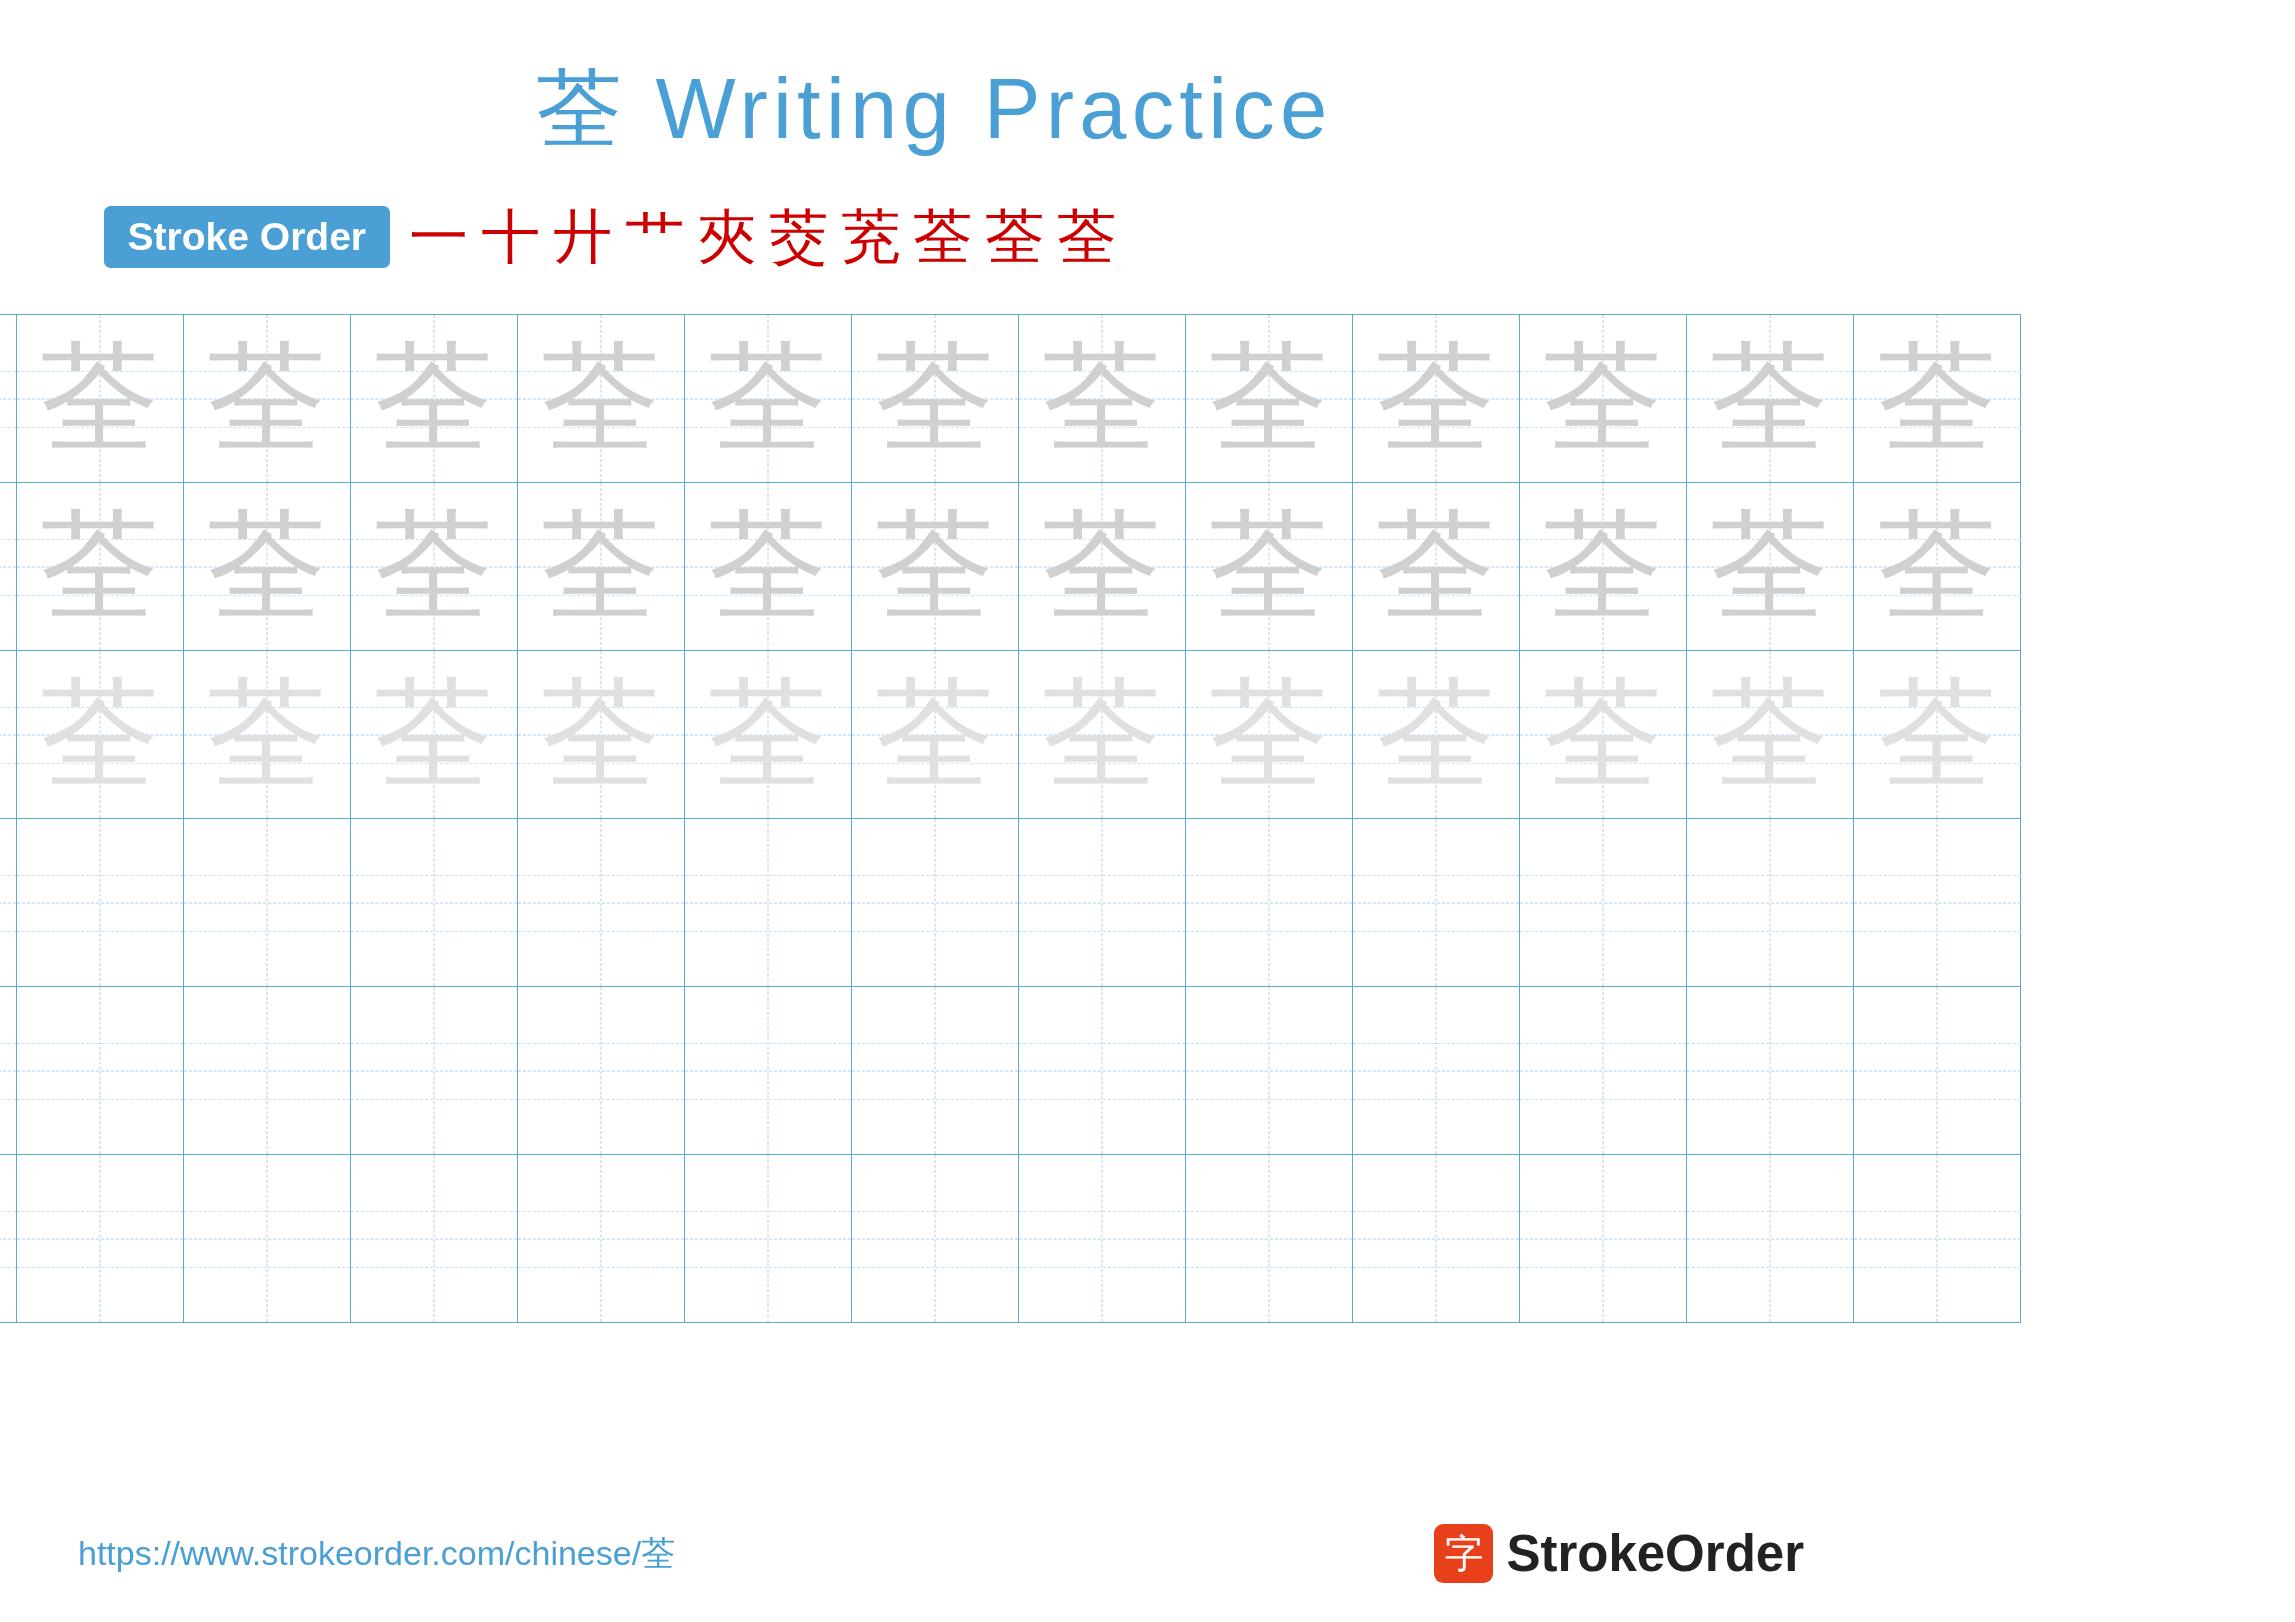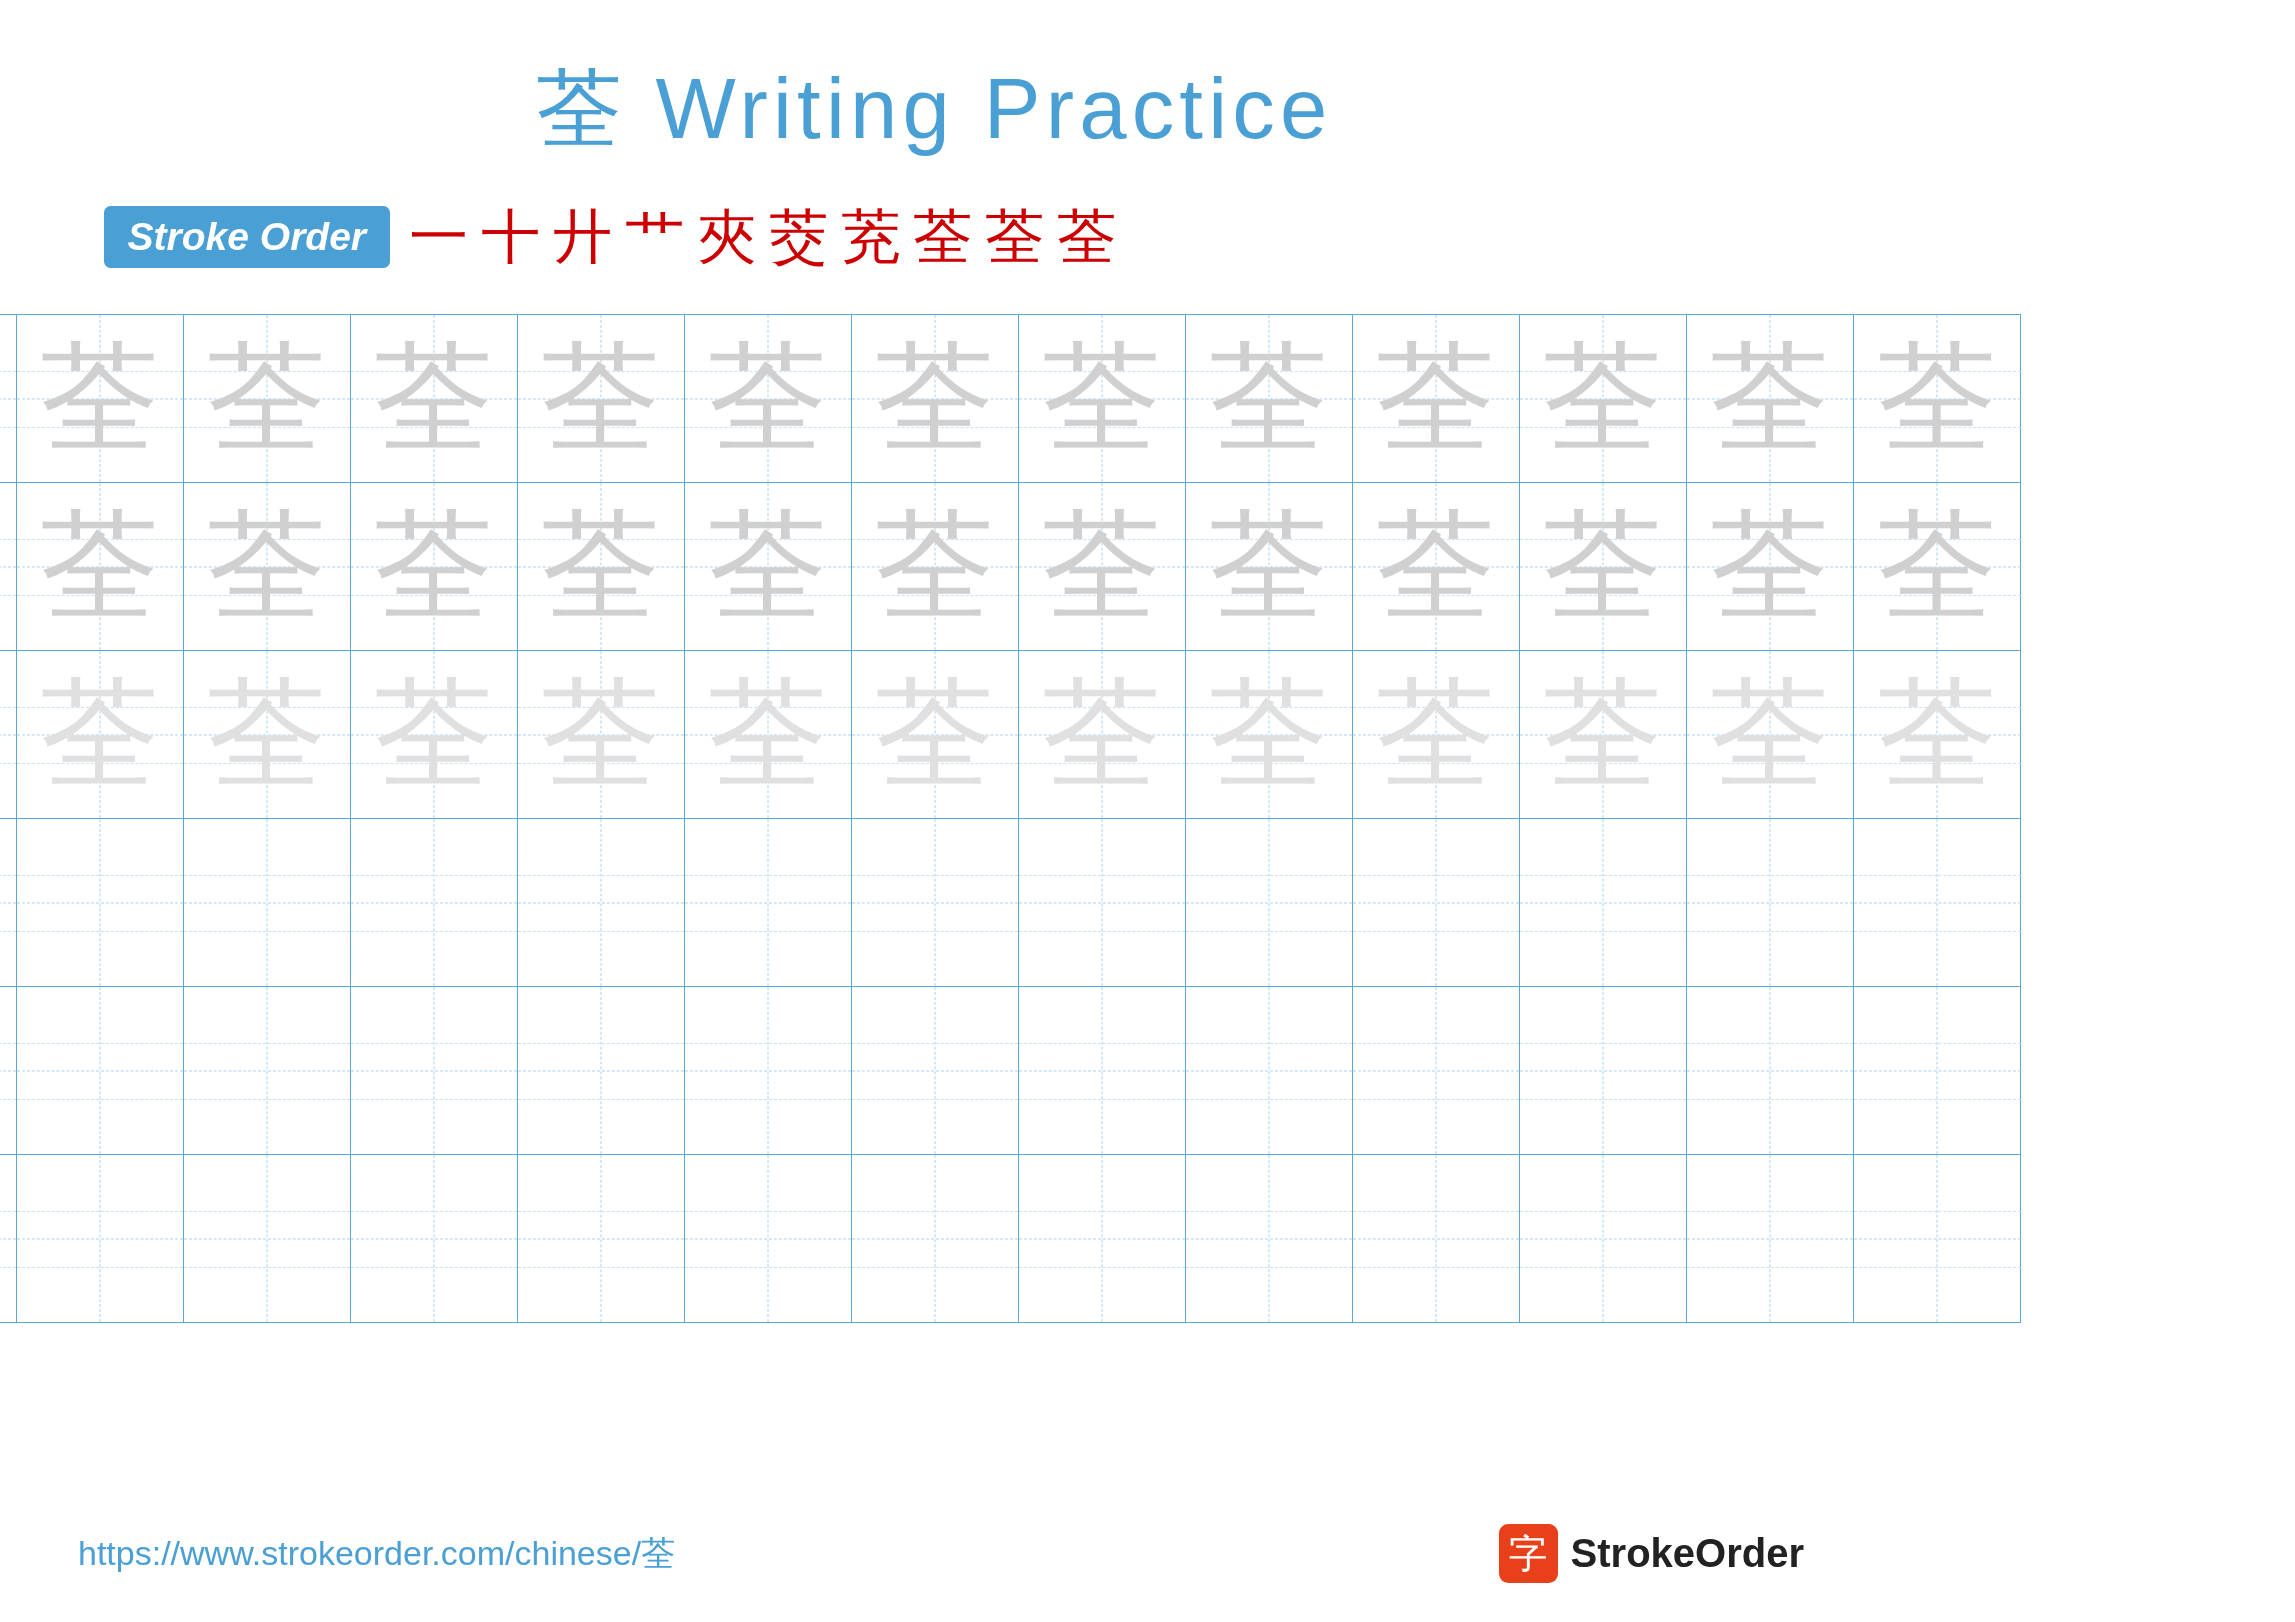--- a/index.html
+++ b/index.html
@@ -45,21 +45,20 @@
     }
 
     .stroke-order-badge {
       background: #4a9fd4;
       color: white;
       font-size: 39px;
       padding: 9.2px 23.6px;
       border-radius: 6.5px;
       font-weight: 600;
       white-space: nowrap;
-      font-style: italic;
     }
 
     .stroke-sequence {
       display: flex;
       align-items: center;
       gap: 13px;
     }
 
     .stroke-char {
       font-size: 59px;
@@ -185,21 +184,21 @@
       border-radius: 9.2px;
       display: flex;
       align-items: center;
       justify-content: center;
       color: white;
       font-size: 39px;
       font-family: serif;
     }
 
     .logo-text {
-      font-size: 40px;
+      font-size: 51px;
       font-weight: 700;
       color: #222;
     }
 
     
     .first-cell .char-solid {
       color: #000;
     }
   </style>
 </head>

